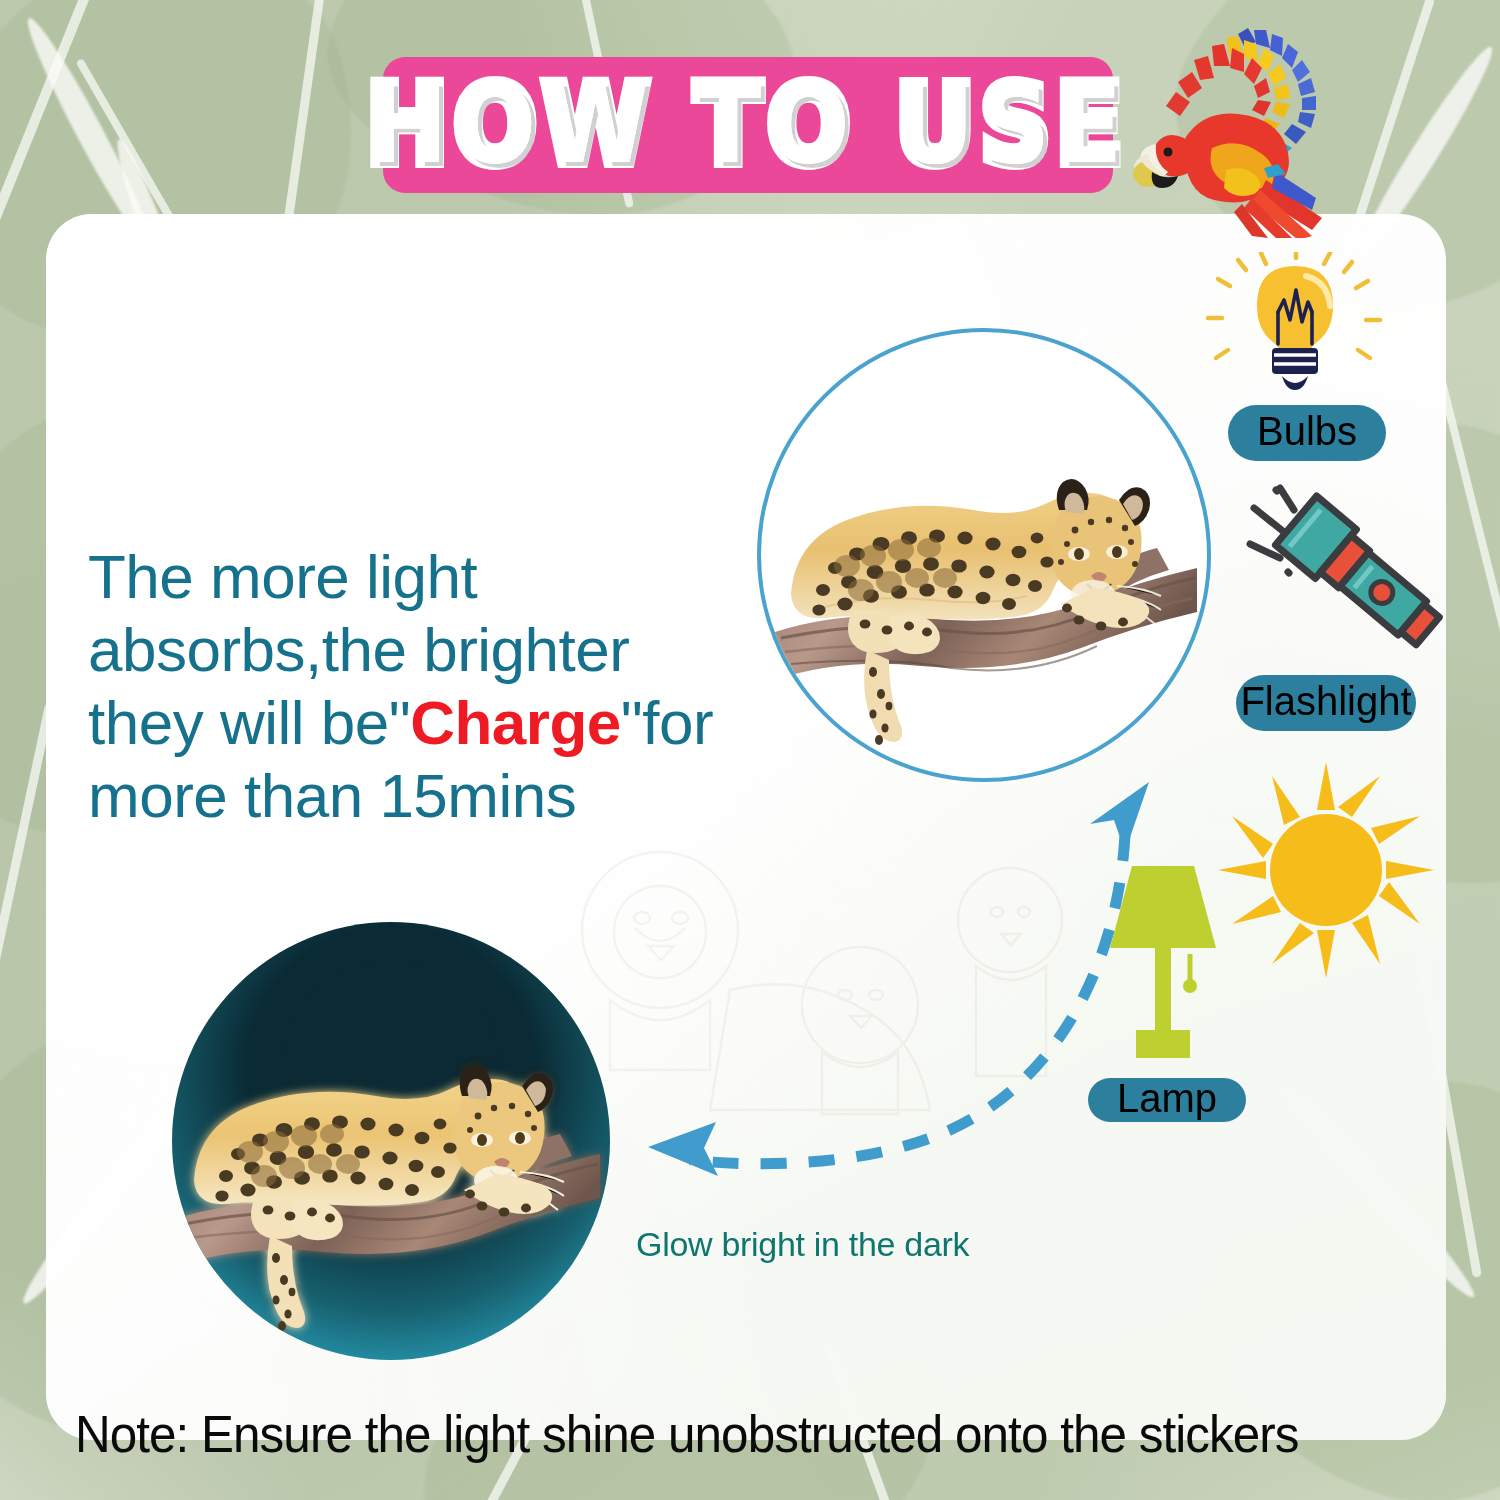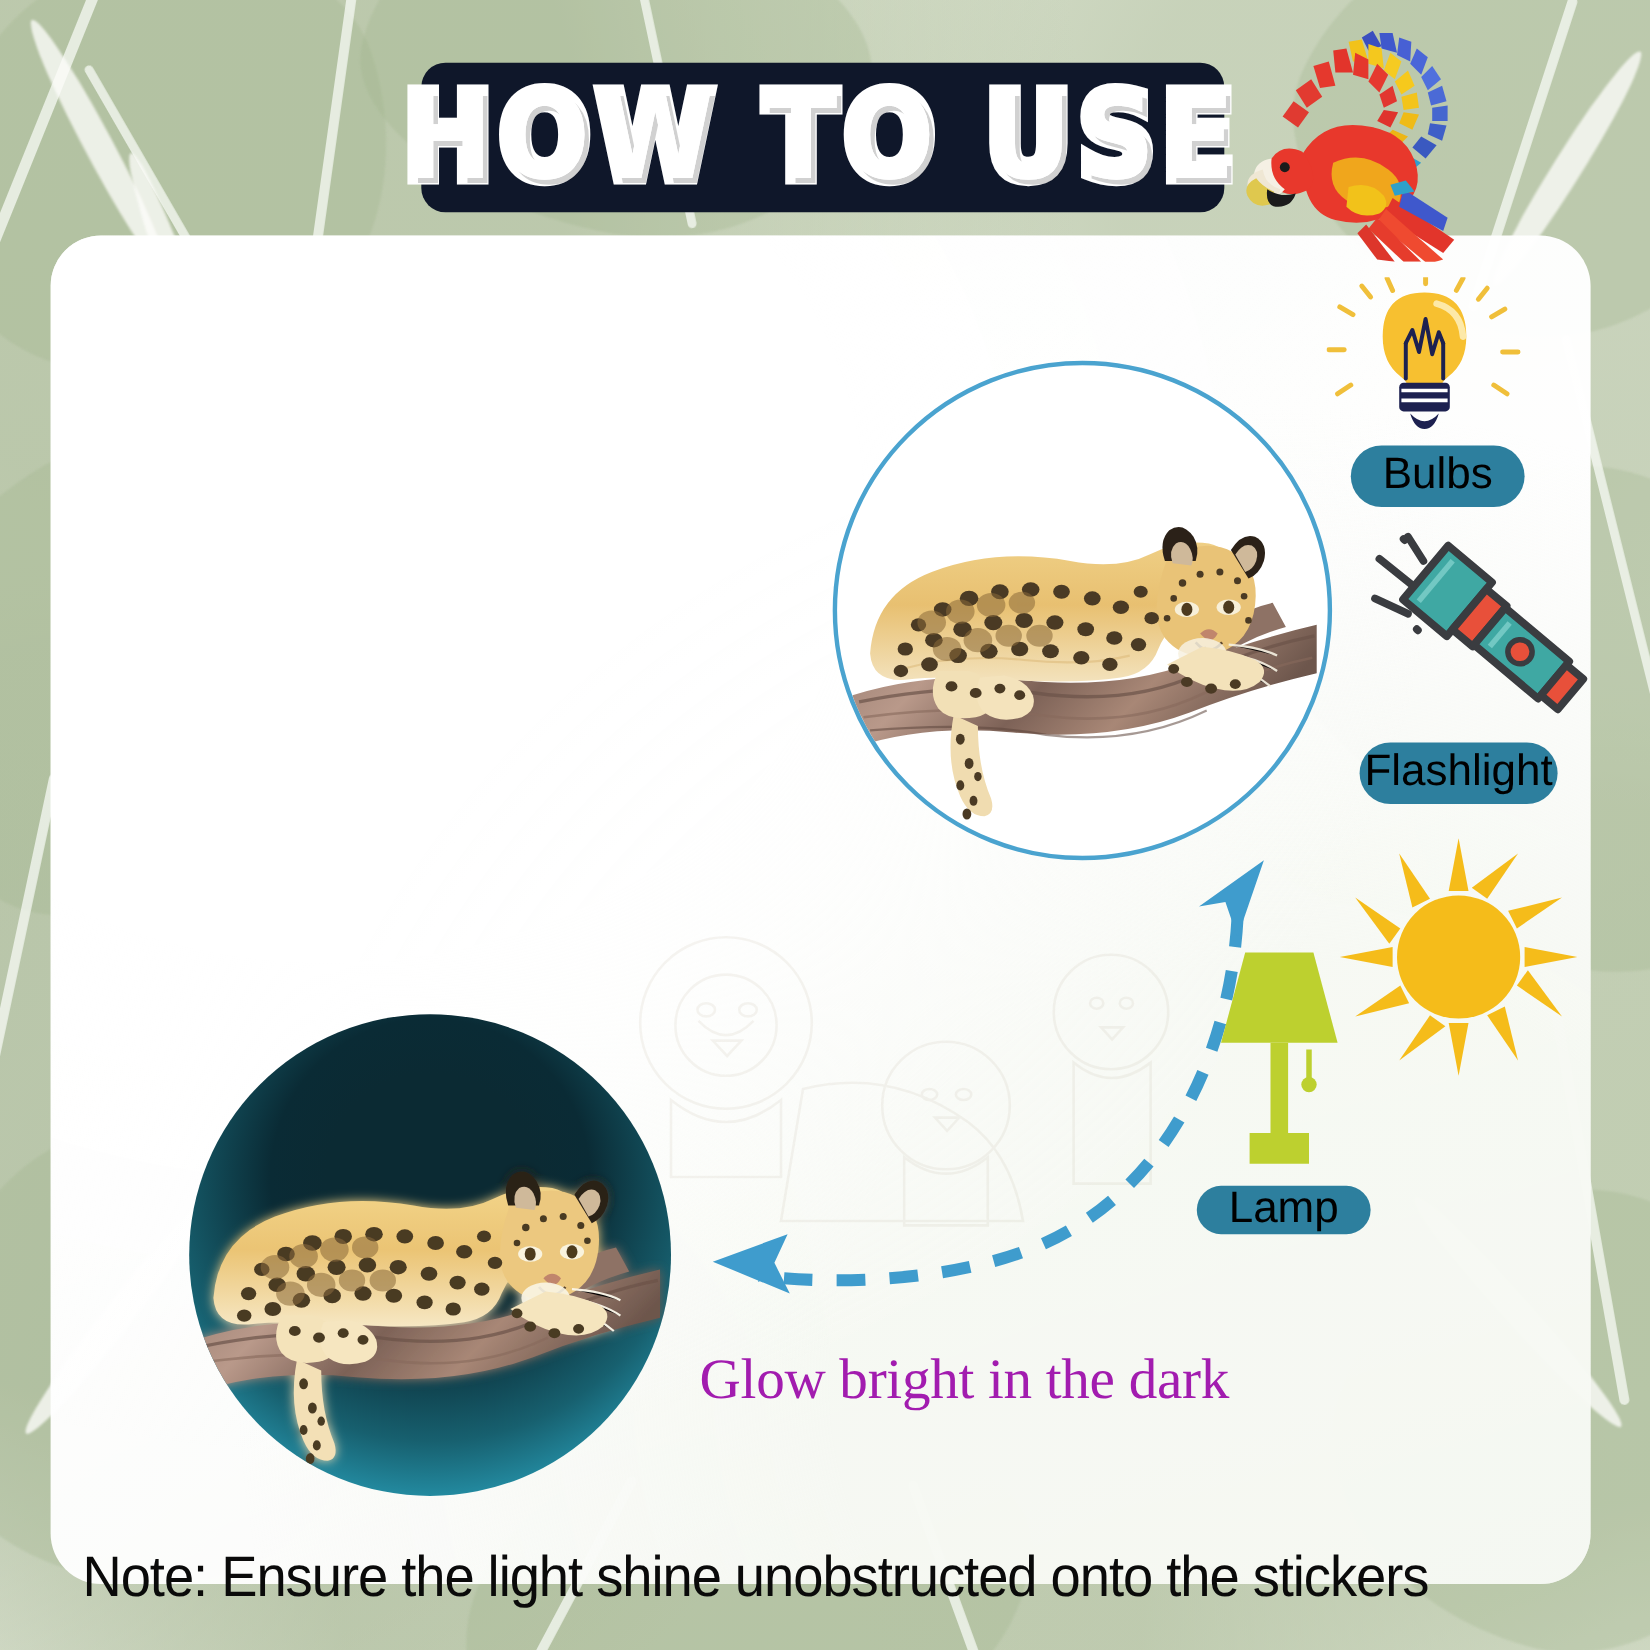--- a/index.html
+++ b/index.html
@@ -35,21 +35,21 @@
     background:
       radial-gradient(ellipse at 18% 20%, rgba(255,255,255,.9) 0 30%, rgba(255,255,255,0) 62%),
       radial-gradient(ellipse at 80% 85%, rgba(244,247,240,.75) 0 26%, rgba(255,255,255,0) 60%);
     pointer-events:none;}
 
   
   .watermark{position:absolute;opacity:.085;filter:blur(.4px);}
 
   
   .title-banner{position:absolute;left:383px;top:57px;width:730px;height:136px;
-    background:#0f172a;border-radius:22px;
+    background:#ec4899;border-radius:22px;
     display:flex;align-items:center;justify-content:center;}
   .title-text{
     font-family:"DejaVu Sans", sans-serif;
     font-weight:bold;font-size:92px;letter-spacing:6px;color:#ffffff;
     -webkit-text-stroke:10px #ffffff;paint-order:stroke fill;
     text-shadow:
       0 0 0 #fff,
       4px 4px 0 rgba(0,0,0,.18);
     transform:scaleY(1.18) scaleX(1.05);
     line-height:1;
@@ -62,21 +62,21 @@
   .para .hl{color:#ef1b24;font-weight:600;}
 
   
   .circle-top{position:absolute;left:757px;top:328px;width:446px;height:446px;
     border-radius:50%;border:4px solid #4aa3cf;background:#ffffff;overflow:hidden;}
   .circle-dark{position:absolute;left:172px;top:922px;width:438px;height:438px;
     border-radius:50%;overflow:hidden;
     background:radial-gradient(circle at 50% 34%, #0b2a33 0 26%, #0a2b35 40%, #17606f 66%, #2aa3bd 88%, #35b4cd 100%);}
 
   
-  .glow-caption{position:absolute;left:636px;top:1225px;font-size:52px;color:#a21caf;letter-spacing:-.3px;font-family:Liberation Serif, serif;}
+  .glow-caption{position:absolute;left:636px;top:1225px;font-size:34px;color:#0f766e;letter-spacing:-.3px;}
   .note{position:absolute;left:75px;top:1404px;width:1380px;
     font-family:"Liberation Sans", sans-serif;
     font-size:52px;font-weight:400;color:#0a0a0a;letter-spacing:-1px;
     transform:scaleX(.95);transform-origin:left center;white-space:nowrap;}
 
   
   .pill{position:absolute;background:#2d7f9e;border-radius:40px;
         display:flex;align-items:center;justify-content:center;
         color:#000000;font-size:40px;padding:6px 26px 10px;box-sizing:border-box;white-space:nowrap;}
   .pill-bulbs{left:1228px;top:405px;width:158px;height:56px;}
@@ -445,20 +445,26 @@
             <ellipse cx="160" cy="212" rx="12" ry="10"></ellipse>
           <ellipse cx="92" cy="254" rx="13" ry="11"></ellipse>
             <ellipse cx="120" cy="246" rx="13" ry="11"></ellipse>
           <ellipse cx="148" cy="242" rx="12" ry="10"></ellipse>
             <ellipse cx="176" cy="242" rx="12" ry="10"></ellipse>
         </g>
       </g>
     </svg>
   </div>
 
+  <div class="para">
+    <div>The more light</div>
+    <div>absorbs,the brighter</div>
+    <div><span>they will be"</span><span class="hl">Charge</span><span>"for</span></div>
+    <div>more than 15mins</div>
+  </div>
 
   <svg class="arrow-layer" viewBox="0 0 1500 1500">
     <path d="M1125 835 C1118 960, 1060 1080, 950 1130 C870 1166, 760 1168, 690 1160" fill="none" stroke="#3f9ccd" stroke-width="11" stroke-linecap="butt" stroke-dasharray="26 22"></path>
     <polygon points="1149,782 1125,852 1114,820 1090,824" fill="#3f9ccd"></polygon>
     <polygon points="648,1147 716,1122 704,1148 718,1176" fill="#3f9ccd"></polygon>
   </svg>
 
   <svg class="icon-bulb" viewBox="0 0 178 150">
     <g stroke="#f0bf3a" stroke-width="4.5" stroke-linecap="round">
       <path d="M60 12 L55 1"></path>

